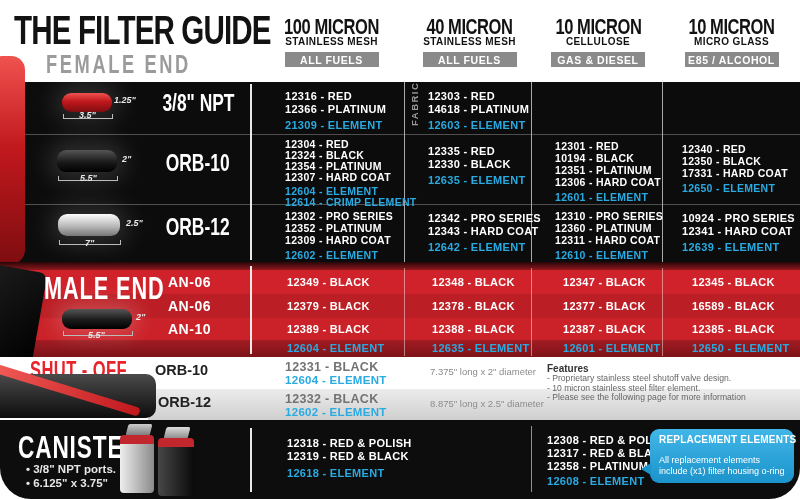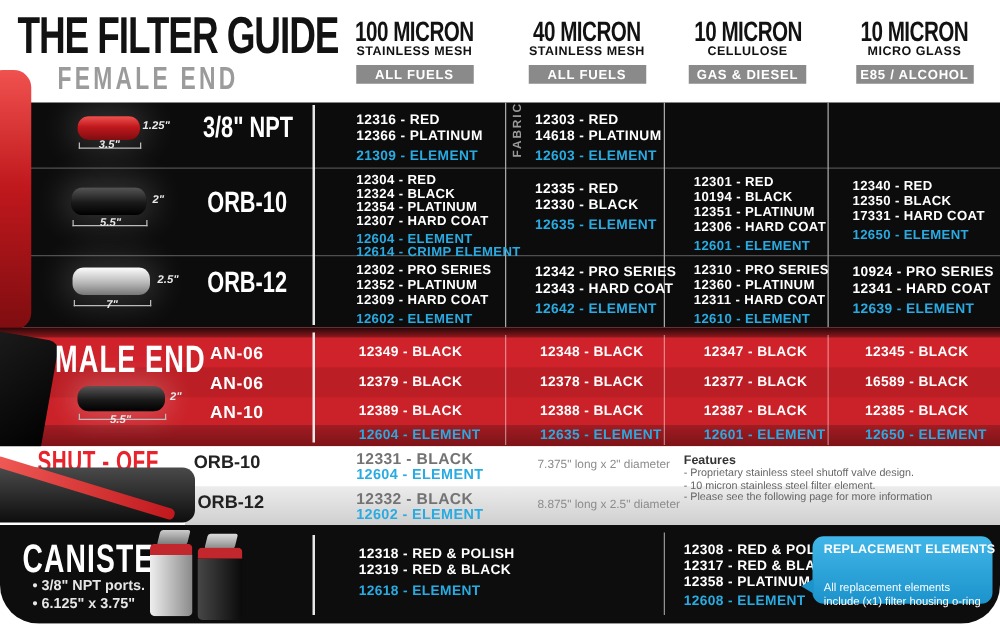--- a/index.html
+++ b/index.html
@@ -63,21 +63,21 @@
   .feature-line{color:#666;font-size:8.6px;line-height:9.6px;white-space:nowrap;}
 
   
   .can-title{color:#fff;font-size:26px;font-weight:900;letter-spacing:1px;white-space:nowrap;}
   .can-bullet{color:#e6e6e6;font-size:11.5px;font-weight:600;line-height:14px;white-space:nowrap;}
   .bubble{left:650px;top:429px;width:144px;height:54px;border-radius:9px;
           background:linear-gradient(180deg,#41b6e8 0%,#1b93cb 100%);color:#fff;padding:5px 6px 0 9px;box-sizing:border-box;}
   .bubble:before{content:"";position:absolute;left:-9px;top:34px;border-style:solid;border-width:6px 10px 6px 0;
                  border-color:transparent #1b93cb transparent transparent;}
   .bubble-title{font-size:10px;font-weight:900;letter-spacing:.2px;white-space:nowrap;}
-  .bubble-text{font-size:9px;line-height:10.5px;margin-top:20px;}
+  .bubble-text{font-size:9px;line-height:10.5px;margin-top:10px;}
 </style>
 </head>
 <body>
 
 <div class="stage">
 
   <div class="abs title"><span class="cond">THE FILTER GUIDE</span></div>
   <div class="abs subtitle"><span class="cond">FEMALE END</span></div>
 
   <div class="abs hdr-col" style="left:257px;width:149px;">

